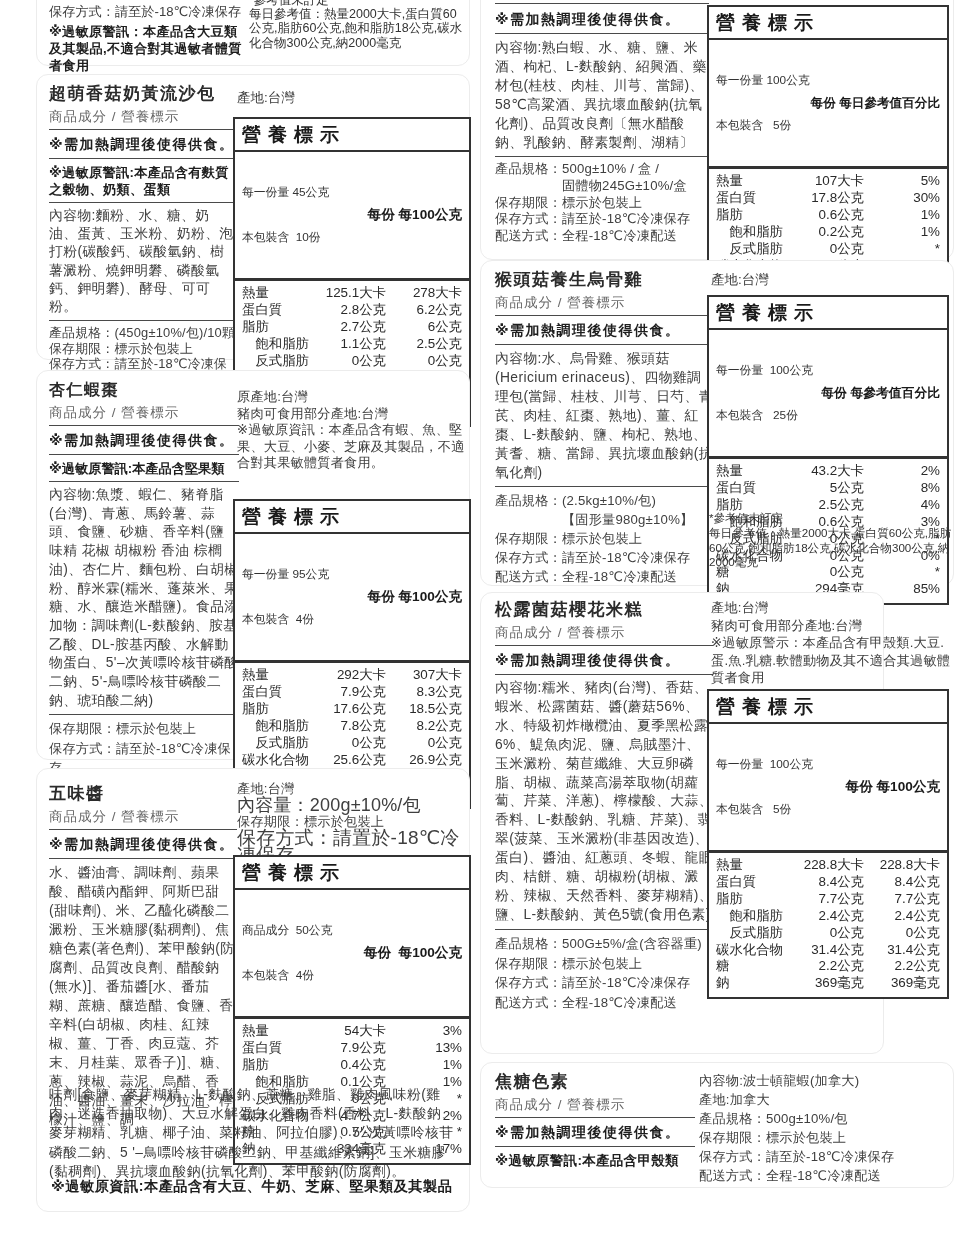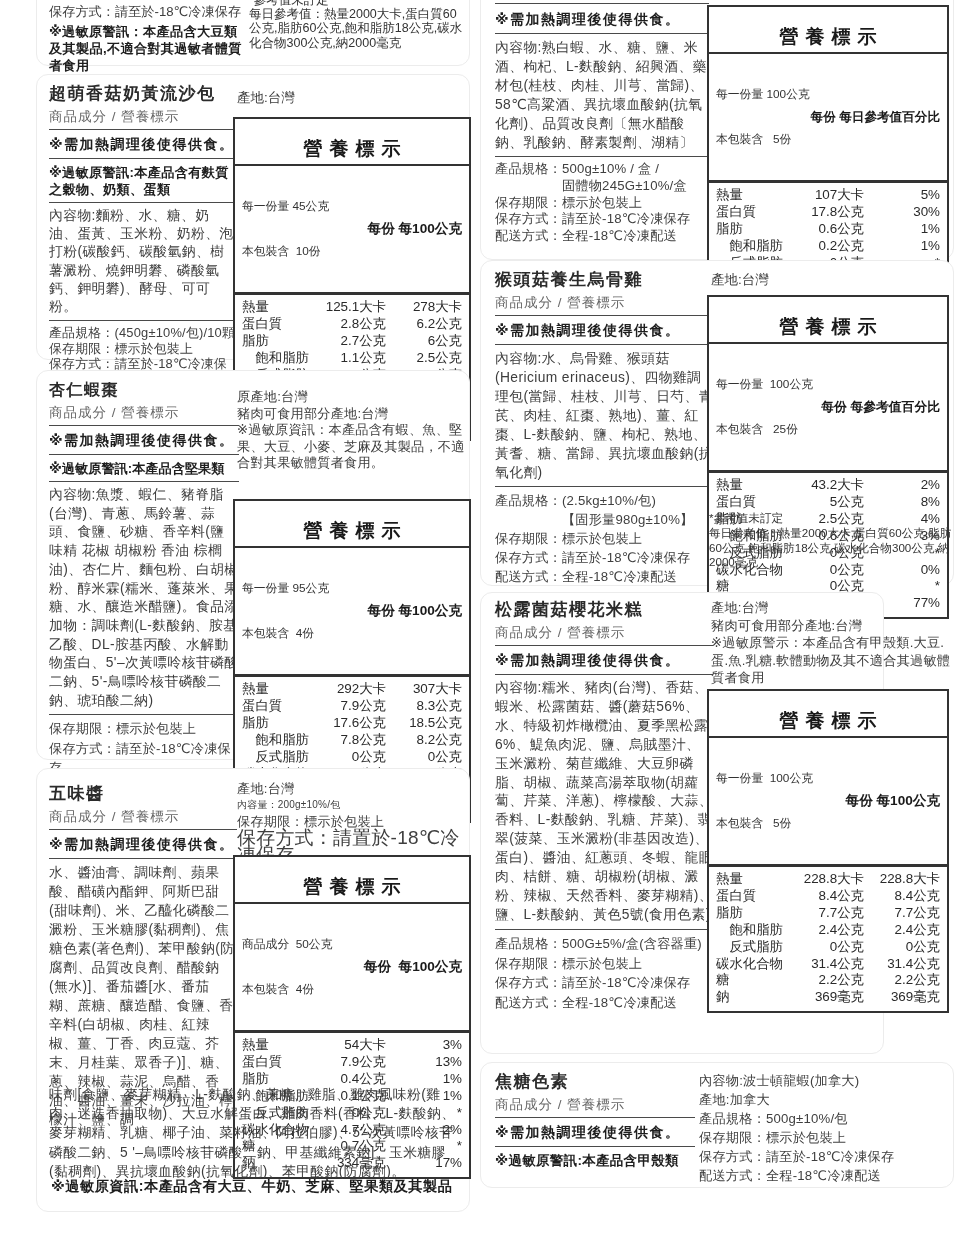--- a/index.html
+++ b/index.html
@@ -13,21 +13,21 @@
   .allerg{font-size:13.2px;font-weight:bold;color:#1e1e1e;letter-spacing:0.3px;padding:5px 0 4px;border-bottom:1px solid #4a4a4a;line-height:17px;}
   .ing{font-size:13.8px;line-height:18.6px;color:#3d3d3d;padding:4px 0 4px;border-bottom:1px solid #4a4a4a;letter-spacing:0.4px;}
   .ing.noline{border-bottom:none;}
   .specs{padding-top:4px;}
   .spec{font-size:12.9px;line-height:15.4px;color:#3f3f3f;white-space:pre-wrap;letter-spacing:0.2px;}
   .origin{font-size:13.5px;color:#3d3d3d;line-height:17px;}
   .smallinfo{font-size:13.2px;line-height:16.6px;color:#3d3d3d;letter-spacing:0.2px;}
   .boldline{font-weight:bold;color:#1e1e1e;font-size:14.2px;letter-spacing:0.5px;}
   
   .ntable{position:absolute;border:2px solid #333;background:#fff;color:#222;box-sizing:border-box;}
-  .nt-title{font-size:19px;font-weight:bold;text-align:center;letter-spacing:7px;padding:17px 0 2px 7px;border-bottom:2px solid #333;color:#1a1a1a;font-family:Liberation Mono, monospace;}
+  .nt-title{font-size:19px;font-weight:bold;letter-spacing:7px;padding:3px 0 2px 7px;border-bottom:2px solid #333;color:#1a1a1a;font-family:Liberation Mono, monospace;}
   .nt-head{display:flex;align-items:center;border-bottom:3px solid #333;padding:3px 7px 3px;}
   .nt-serv{font-size:11.8px;line-height:15px;color:#333;white-space:pre;}
   .nt-cols{flex:1;text-align:right;font-size:13.6px;font-weight:bold;white-space:pre;color:#1a1a1a;}
   .nt-rows{padding:4px 7px 5px;}
   .nt-row{display:flex;font-size:13.4px;line-height:16.9px;color:#2a2a2a;}
   .nt-row .c0{width:80px;white-space:pre;}
   .nt-row .c1{flex:1;text-align:right;}
   .nt-row .c2{width:76px;text-align:right;}
   .fnote{font-size:11.6px;line-height:14.8px;color:#333;letter-spacing:0;}
 </style>
@@ -190,21 +190,21 @@
 
   <div class="card" style="left:36px;top:768px;width:434px;height:444px;">
     <div class="abs" style="left:12px;top:14px;width:188px;">
       <div class="ptitle">五味醬</div>
       <div class="psub">商品成分 / 營養標示</div>
       <div class="notice">※需加熱調理後使得供食。</div>
       <div class="ing noline" style="line-height:19px;">水、醬油膏、調味劑、蘋果酸、醋磺內酯鉀、阿斯巴甜(甜味劑)、米、乙醯化磷酸二澱粉、玉米糖膠(黏稠劑)、焦糖色素(著色劑)、苯甲酸鈉(防腐劑、品質改良劑、醋酸鈉(無水)]、番茄醬[水、番茄糊、蔗糖、釀造醋、食鹽、香辛料(白胡椒、肉桂、紅辣椒、薑、丁香、肉豆蔻、芥末、月桂葉、眾香子)]、糖、蔥、辣椒、蒜泥、烏醋、香油、醬油、薑末、沙拉油、檸檬汁、鹽、調</div>
     </div>
     <div class="abs specs" style="left:200px;top:8px;width:232px;">
         <div class="spec" style="font-size:13.2px;line-height:16.4px;">產地:台灣</div>
-        <div class="spec" style="font-size:10px;line-height:16.4px;">內容量：200g±10%/包</div>
+        <div class="spec" style="font-size:18px;line-height:16.4px;">內容量：200g±10%/包</div>
         <div class="spec" style="font-size:13.2px;line-height:16.4px;">保存期限：標示於包裝上</div>
         <div class="spec" style="font-size:19px;line-height:16.4px;">保存方式：請置於-18℃冷凍保存</div>
         <div class="spec" style="font-size:13.2px;line-height:16.4px;">配送方式：全程-18℃冷凍配送</div>
       </div>
     <div class="ntable" style="left:196px;top:86px;width:238px;">
       <div class="nt-title">營養標示</div>
       <div class="nt-head">
         <div class="nt-serv">
           <div>商品成分  50公克</div>
           <div>本包裝含  4份</div>
@@ -380,21 +380,21 @@
           <span class="c2">0%</span>
         </div>
           <div class="nt-row">
           <span class="c0">糖</span>
           <span class="c1">0公克</span>
           <span class="c2">*</span>
         </div>
           <div class="nt-row">
           <span class="c0">鈉</span>
           <span class="c1">294毫克</span>
-          <span class="c2">77%</span>
+          <span class="c2">85%</span>
         </div>
         </div>
     </div>
     <div class="abs" style="left:228px;top:250px;width:244px;">
       <div class="fnote">*參考值未訂定</div>
       <div class="fnote">每日參考值：熱量2000大卡,蛋白質60公克,脂肪60公克,飽和脂肪18公克,碳水化合物300公克,納2000毫克</div>
     </div>
   </div>
 
   <div class="card" style="left:480px;top:592px;width:404px;height:462px;">

